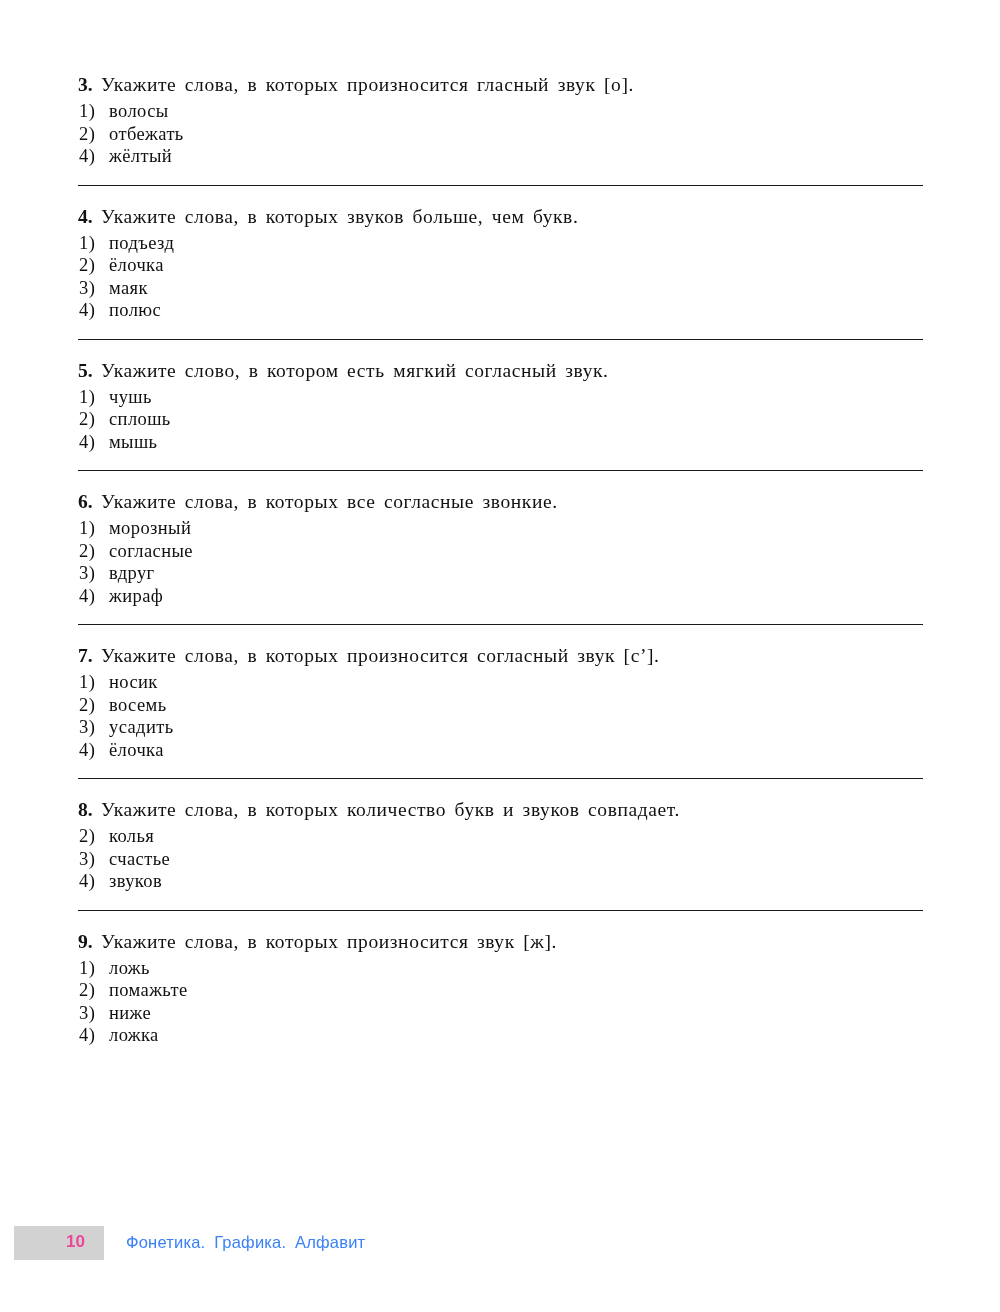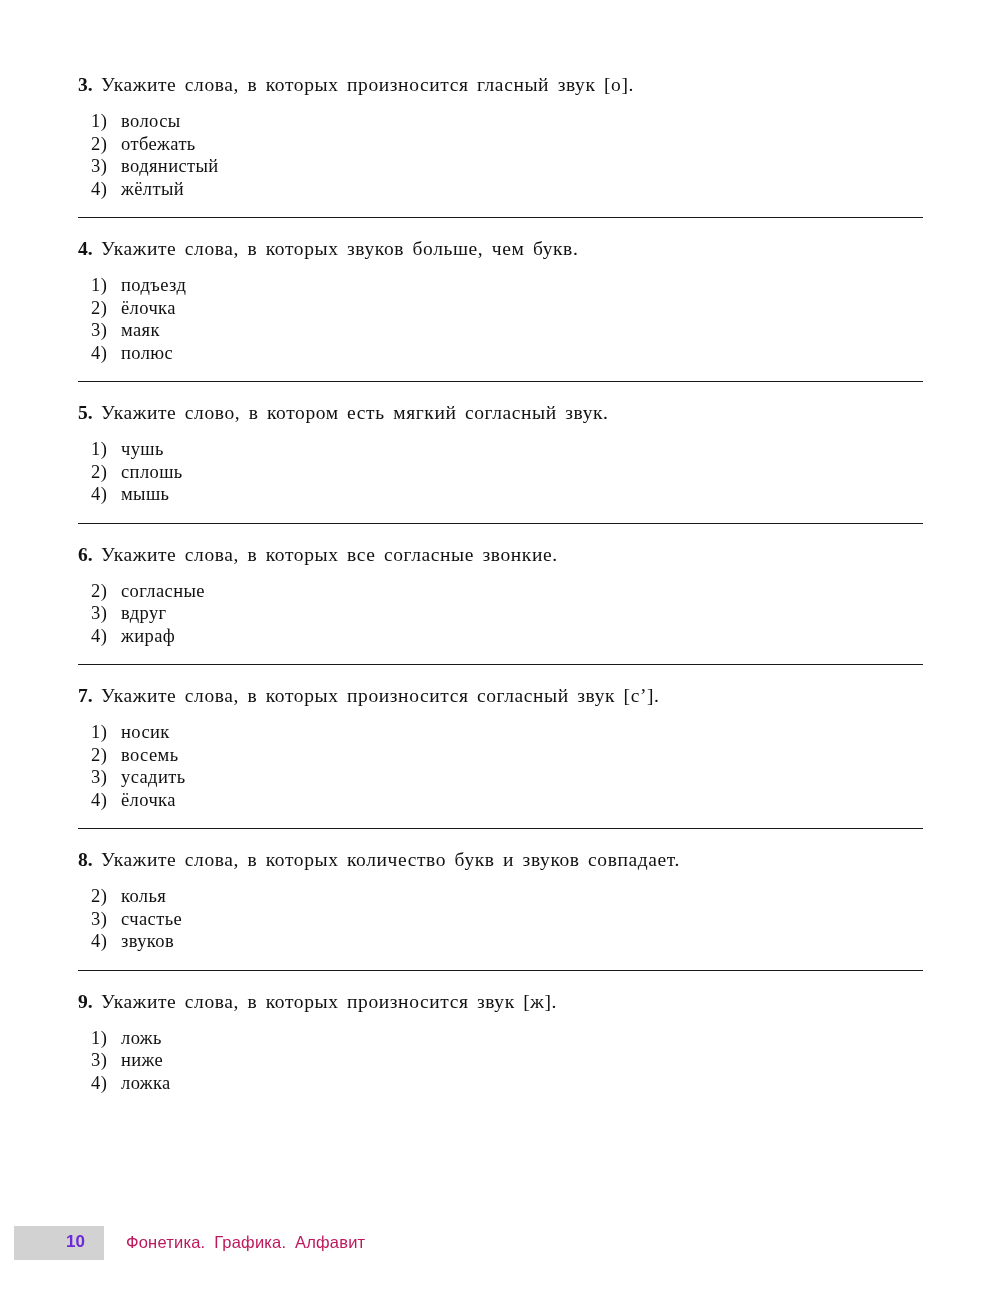--- a/index.html
+++ b/index.html
@@ -39,21 +39,21 @@
     white-space: nowrap;
   }
   .q-num {
     font-weight: bold;
     letter-spacing: 0;
   }
   .q-text {
     font-weight: normal;
   }
   .options {
-    margin: 12px;
+    margin: 0;
     padding: 0;
     list-style: none;
   }
   .option {
     font-size: 18.5px;
     line-height: 22.5px;
     letter-spacing: 0.4px;
     white-space: nowrap;
     padding-left: 1px;
   }
@@ -83,45 +83,44 @@
     height: 34px;
     background: #d2d2d2;
   }
   .footer-page-number {
     position: absolute;
     left: 52px;
     top: 6px;
     font-family: "Liberation Sans", sans-serif;
     font-size: 17px;
     font-weight: bold;
-    color: #6d28d9;
+    color: #ec4899;
   }
   .footer-title {
     position: absolute;
     left: 112px;
     top: 7px;
     font-family: "Liberation Sans", sans-serif;
     font-size: 16.5px;
-    color: #be185d;
+    color: #3b82f6;
     letter-spacing: 0.2px;
     word-spacing: 4px;
   }
 </style>
 </head>
 <body>
 
 <div class="page">
 
   <div class="content">
       <div class="question-block">
         <div class="q-head"><span class="q-num">3.</span> <span class="q-text">Укажите слова, в которых произносится гласный звук [о].</span></div>
         <ul class="options">
           <li class="option"><span class="opt-marker">1)</span><span>волосы</span></li>
           <li class="option"><span class="opt-marker">2)</span><span>отбежать</span></li>
-          <li class="option"><span class="opt-marker">3)</span><span>водянистый</span></li>
           <li class="option"><span class="opt-marker">4)</span><span>жёлтый</span></li>
         </ul>
       </div>
       <hr class="divider">
       <div class="question-block">
         <div class="q-head"><span class="q-num">4.</span> <span class="q-text">Укажите слова, в которых звуков больше, чем букв.</span></div>
         <ul class="options">
           <li class="option"><span class="opt-marker">1)</span><span>подъезд</span></li>
           <li class="option"><span class="opt-marker">2)</span><span>ёлочка</span></li>
           <li class="option"><span class="opt-marker">3)</span><span>маяк</span></li>
@@ -134,20 +133,21 @@
         <ul class="options">
           <li class="option"><span class="opt-marker">1)</span><span>чушь</span></li>
           <li class="option"><span class="opt-marker">2)</span><span>сплошь</span></li>
           <li class="option"><span class="opt-marker">4)</span><span>мышь</span></li>
         </ul>
       </div>
       <hr class="divider">
       <div class="question-block">
         <div class="q-head"><span class="q-num">6.</span> <span class="q-text">Укажите слова, в которых все согласные звонкие.</span></div>
         <ul class="options">
+          <li class="option"><span class="opt-marker">1)</span><span>морозный</span></li>
           <li class="option"><span class="opt-marker">2)</span><span>согласные</span></li>
           <li class="option"><span class="opt-marker">3)</span><span>вдруг</span></li>
           <li class="option"><span class="opt-marker">4)</span><span>жираф</span></li>
         </ul>
       </div>
       <hr class="divider">
       <div class="question-block">
         <div class="q-head"><span class="q-num">7.</span> <span class="q-text">Укажите слова, в которых произносится согласный звук [с’].</span></div>
         <ul class="options">
           <li class="option"><span class="opt-marker">1)</span><span>носик</span></li>
@@ -163,20 +163,21 @@
           <li class="option"><span class="opt-marker">2)</span><span>колья</span></li>
           <li class="option"><span class="opt-marker">3)</span><span>счастье</span></li>
           <li class="option"><span class="opt-marker">4)</span><span>звуков</span></li>
         </ul>
       </div>
       <hr class="divider">
       <div class="question-block">
         <div class="q-head"><span class="q-num">9.</span> <span class="q-text">Укажите слова, в которых произносится звук [ж].</span></div>
         <ul class="options">
           <li class="option"><span class="opt-marker">1)</span><span>ложь</span></li>
+          <li class="option"><span class="opt-marker">2)</span><span>помажьте</span></li>
           <li class="option"><span class="opt-marker">3)</span><span>ниже</span></li>
           <li class="option"><span class="opt-marker">4)</span><span>ложка</span></li>
         </ul>
       </div>
     </div>
 
   <div class="footer">
     <div class="footer-badge"></div>
     <div class="footer-page-number">10</div>
     <div class="footer-title">Фонетика.  Графика.  Алфавит</div>

